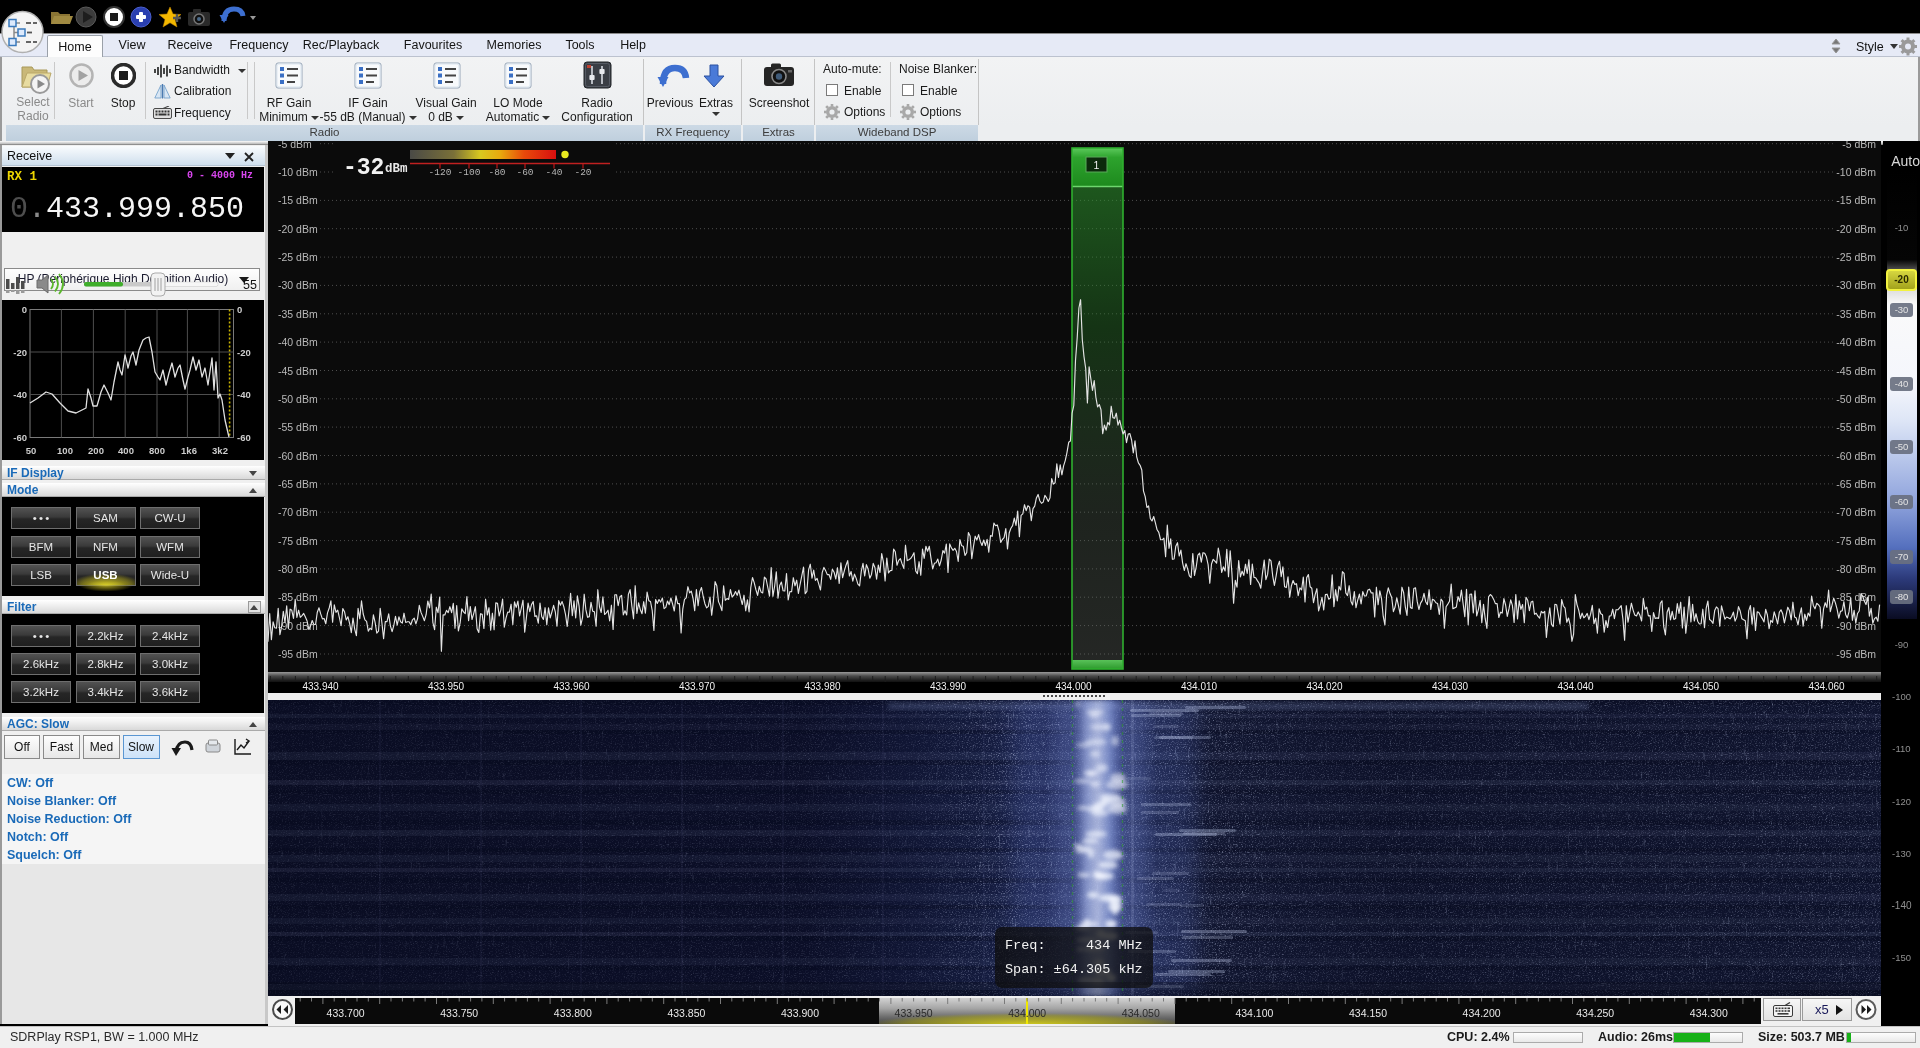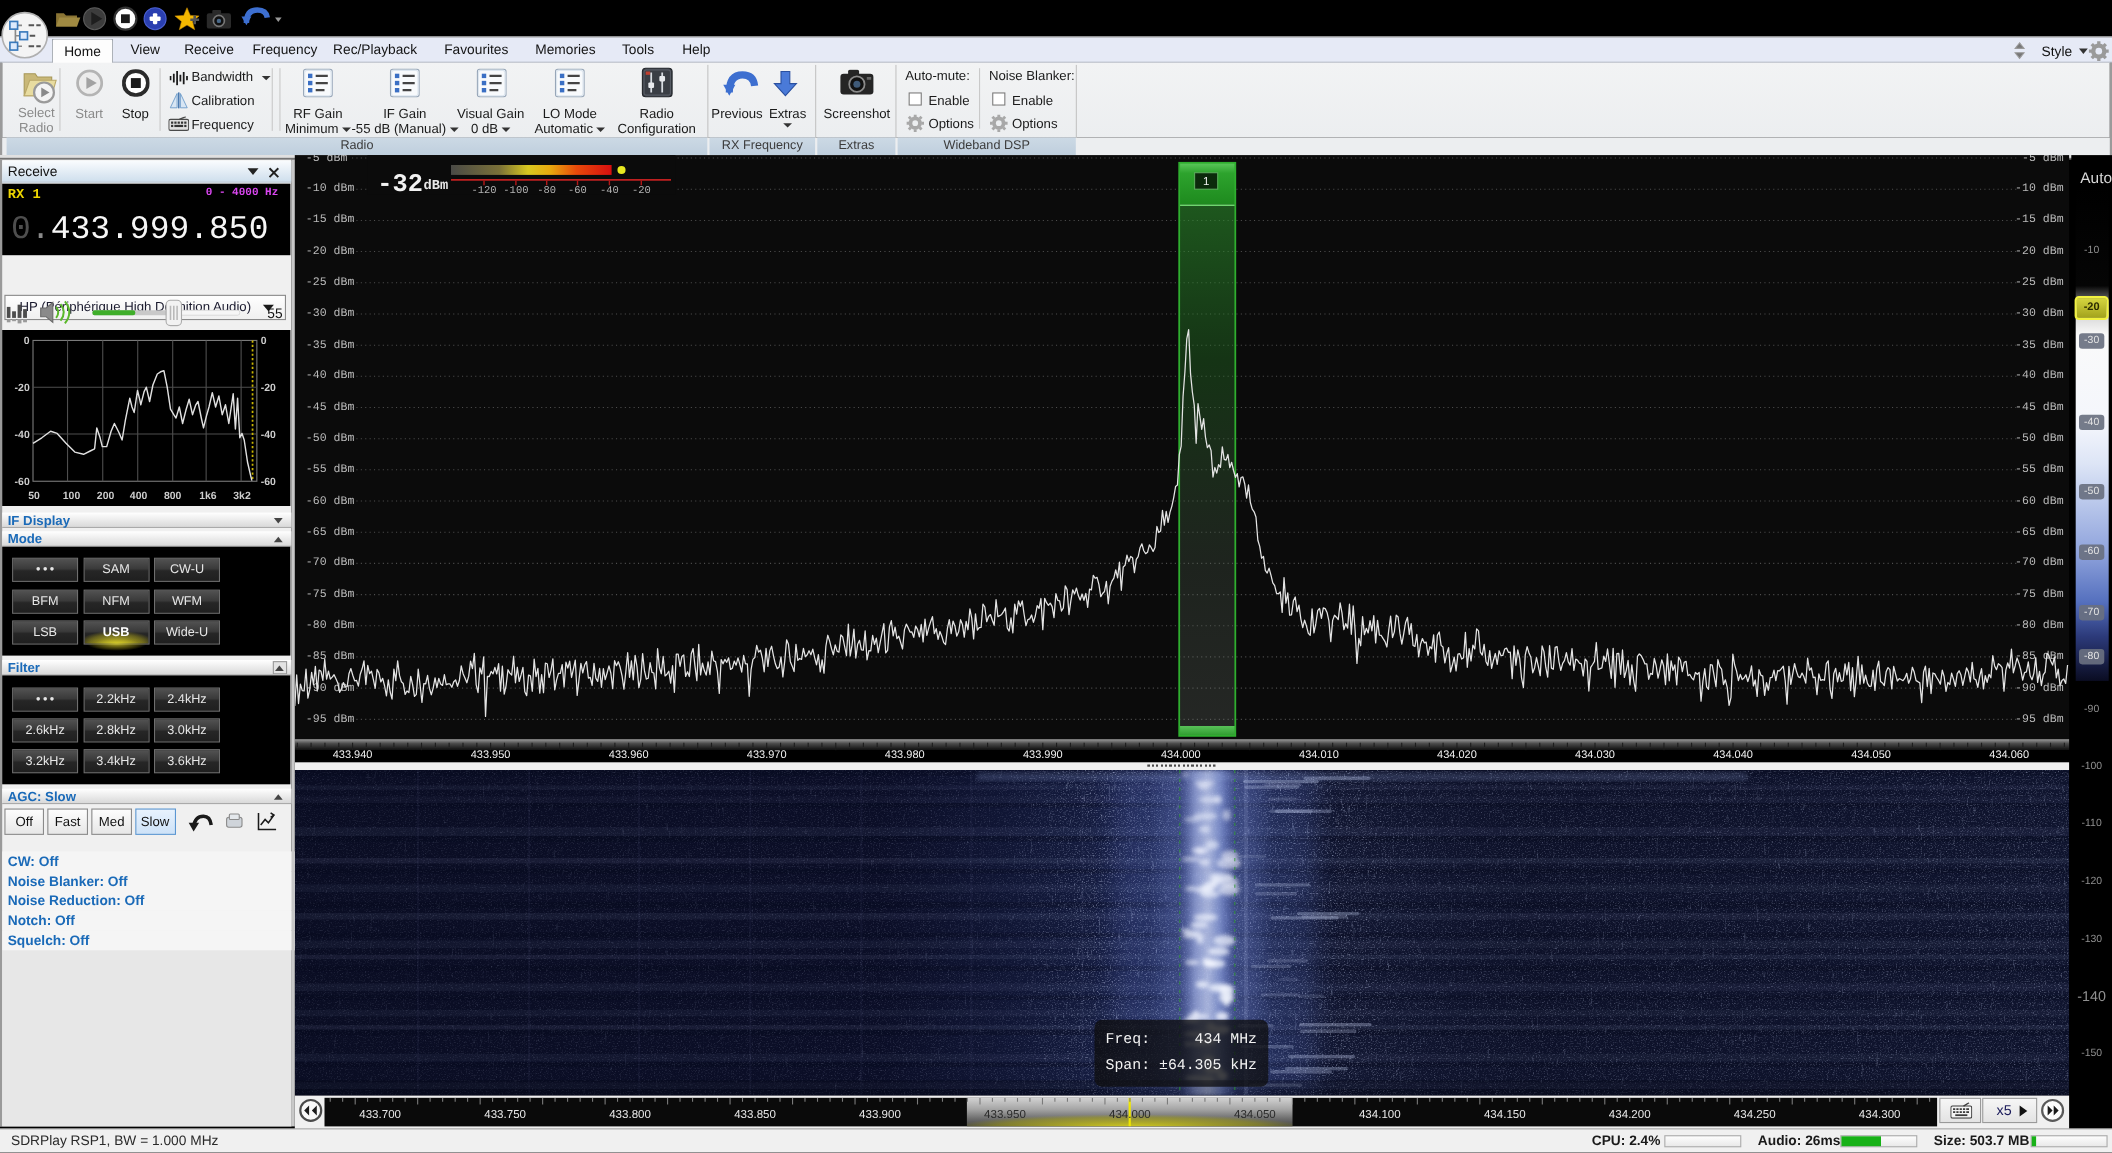--- a/index.html
+++ b/index.html
@@ -33,21 +33,21 @@
 .modebtn{position:absolute;width:60px;height:22px;background:linear-gradient(#525252 0%,#3a3a3a 45%,#262626 55%,#1f1f1f 100%);border:1px solid #6e6e6e;color:#e6e6e6;font-size:11.5px;text-align:center;line-height:20px;}
 .agcbtn{position:absolute;width:37px;height:24px;background:linear-gradient(#fdfdfd,#e7e7e7);border:1px solid #8a8a8a;font-size:12px;color:#111;text-align:center;line-height:22px;}
 .cwrow{position:absolute;left:2px;width:299px;height:18px;font-size:12.5px;font-weight:bold;color:#1a6ab8;line-height:18px;padding-left:5px;background:#f5f5f5;}
 .cwarr{position:absolute;right:8px;top:6px;width:0;height:0;border-left:4px solid transparent;border-right:4px solid transparent;border-top:5px solid #444;}
 
 #spectrum{left:268px;top:141px;width:1613px;height:531px;background:#0b0b0b;overflow:hidden;}
 #tickstrip{left:268px;top:672px;width:1613px;height:10px;background:linear-gradient(#9a9a9a,#4a4a4a 40%,#1c1c1c 85%,#111);}
 #freqlabels{left:268px;top:682px;width:1613px;height:15px;background:#000;}
 #gapstrip{left:268px;top:693px;width:1613px;height:7px;background:#f0f0f0;}
 .flabel{position:absolute;top:-1px;font-size:10px;color:#f0f0f0;transform:translateX(-50%);}
-.dbl{position:absolute;font-size:10.5px;color:#b9b9b9;height:12px;line-height:12px;font-family:Liberation Mono, monospace;}
+.dbl{position:absolute;font-size:10.5px;color:#b9b9b9;height:12px;line-height:12px;}
 
 #waterfall{left:268px;top:700px;width:1613px;height:296px;background:#0a0d26;overflow:hidden;}
 #tooltip{left:995px;top:927px;width:158px;height:61px;background:rgba(14,14,16,0.78);border-radius:7px;font-family:"Liberation Mono",monospace;font-size:13.5px;color:#f2f2f2;line-height:24px;padding:7px 0 0 10px;white-space:pre;}
 
 #bottombar{left:268px;top:996px;width:1613px;height:30px;background:#f0f0f0;}
 #bstrip{position:absolute;left:27px;top:2px;width:1466px;height:26px;background:#0a0a0a;overflow:hidden;}
 .bflabel{position:absolute;top:9px;font-size:10.5px;color:#e8e8e8;transform:translateX(-50%);}
 .bbtn{position:absolute;top:2px;height:23px;background:linear-gradient(#f6f6f6,#e3e3e3);border:1px solid #9a9a9a;}
 
 #rightstrip{left:1883px;top:141px;width:37px;height:885px;background:#000;}
@@ -1124,21 +1124,21 @@
     <div class="abs" style="left:7px;top:299px;width:23px;height:14px;background:rgba(105,112,128,0.92);border-radius:3px;font-size:9.5px;color:#e4e4e4;text-align:center;line-height:14px">-50</div>
     <div class="abs" style="left:7px;top:354px;width:23px;height:14px;background:rgba(105,112,128,0.92);border-radius:3px;font-size:9.5px;color:#e4e4e4;text-align:center;line-height:14px">-60</div>
     <div class="abs" style="left:7px;top:409px;width:23px;height:14px;background:rgba(105,112,128,0.92);border-radius:3px;font-size:9.5px;color:#e4e4e4;text-align:center;line-height:14px">-70</div>
     <div class="abs" style="left:7px;top:449px;width:23px;height:14px;background:rgba(105,112,128,0.92);border-radius:3px;font-size:9.5px;color:#e4e4e4;text-align:center;line-height:14px">-80</div>
     <div class="abs" style="left:0;top:80px;width:37px;height:14px;font-size:9.5px;color:#909090;text-align:center;line-height:14px">-10</div>
     <div class="abs" style="left:0;top:497px;width:37px;height:14px;font-size:9.5px;color:#909090;text-align:center;line-height:14px">-90</div>
     <div class="abs" style="left:0;top:549px;width:37px;height:14px;font-size:9.5px;color:#909090;text-align:center;line-height:14px">-100</div>
     <div class="abs" style="left:0;top:601px;width:37px;height:14px;font-size:9.5px;color:#909090;text-align:center;line-height:14px">-110</div>
     <div class="abs" style="left:0;top:654px;width:37px;height:14px;font-size:9.5px;color:#909090;text-align:center;line-height:14px">-120</div>
     <div class="abs" style="left:0;top:706px;width:37px;height:14px;font-size:9.5px;color:#909090;text-align:center;line-height:14px">-130</div>
-    <div class="abs" style="left:0;top:758px;width:37px;height:14px;font-size:13px;color:#909090;text-align:center;line-height:14px">-140</div>
+    <div class="abs" style="left:0;top:758px;width:37px;height:14px;font-size:10px;color:#909090;text-align:center;line-height:14px">-140</div>
     <div class="abs" style="left:0;top:810px;width:37px;height:14px;font-size:9.5px;color:#909090;text-align:center;line-height:14px">-150</div>
 </div>
 
 <div id="statusbar" class="abs">
   <div class="abs" style="left:10px;top:3px;color:#2a2a2a">SDRPlay RSP1, BW = 1.000 MHz</div>
   <div class="abs" style="left:1447px;top:3px;font-weight:bold">CPU: 2.4%</div>
   <div class="prog" style="left:1513px;width:70px"></div>
   <div class="abs" style="left:1598px;top:3px;font-weight:bold">Audio: 26ms</div>
   <div class="prog" style="left:1673px;width:70px">
       <div style="width:36px;height:9px;background:#17b117"></div>

